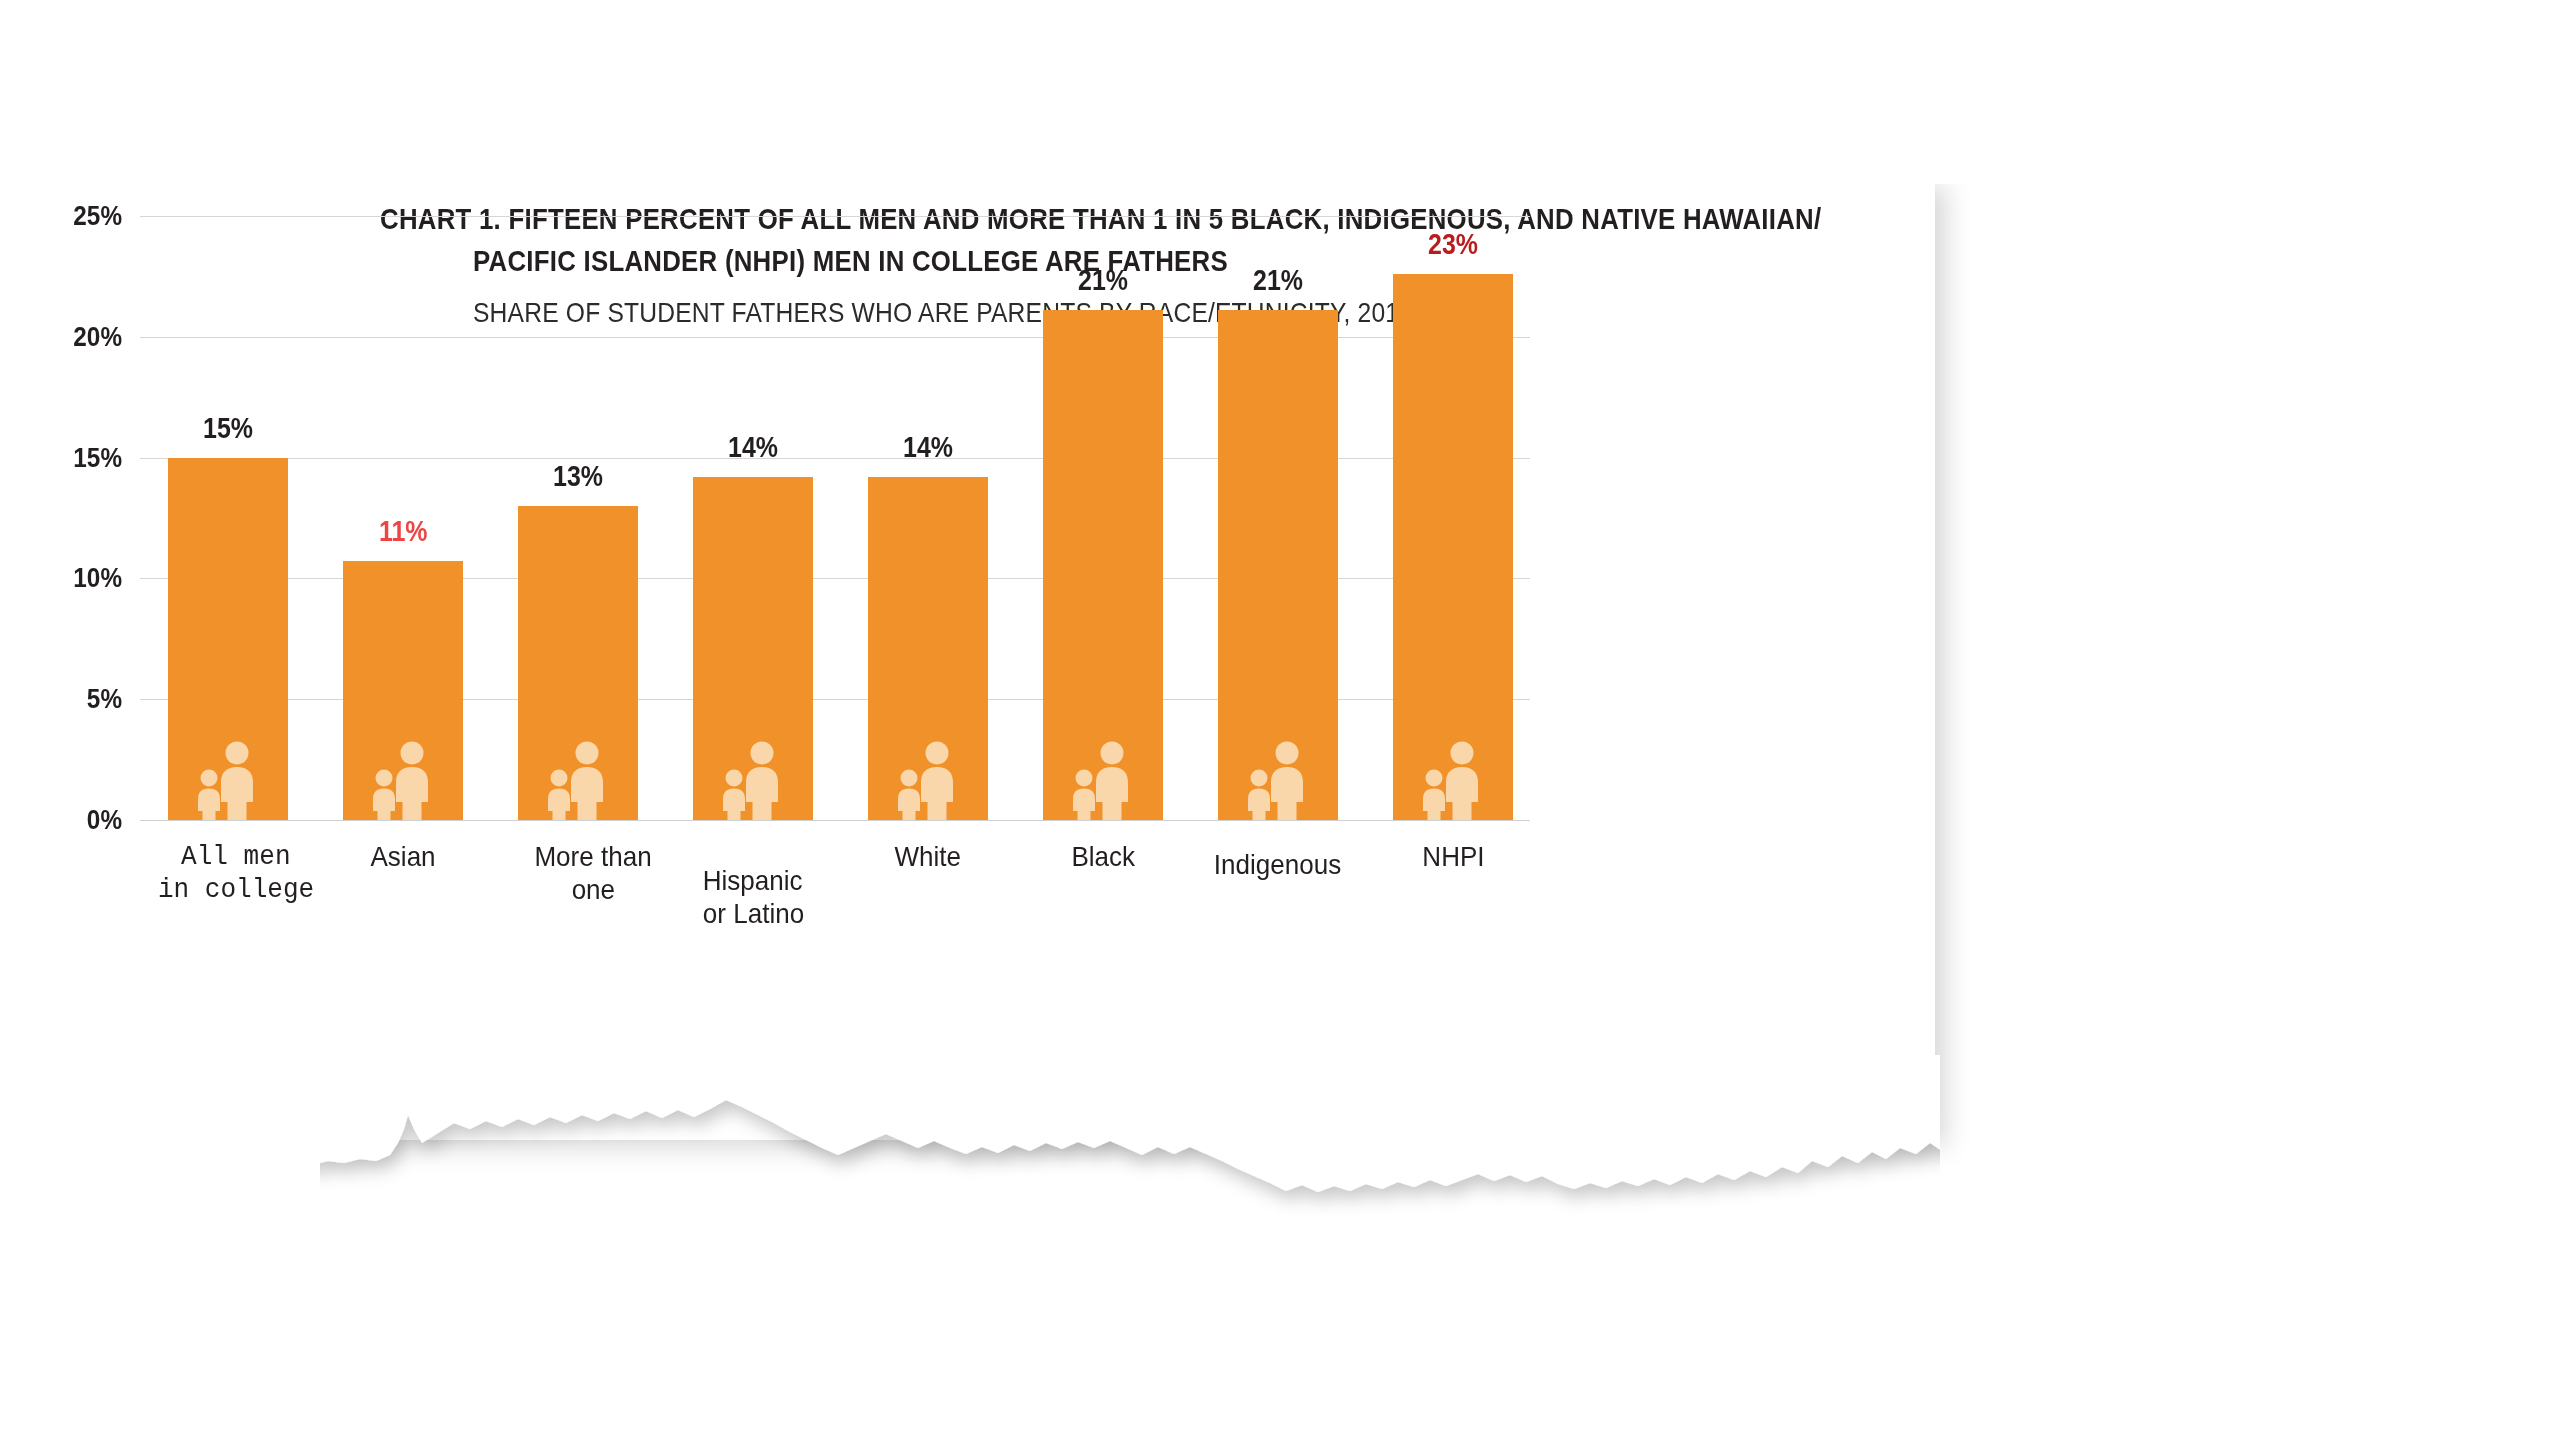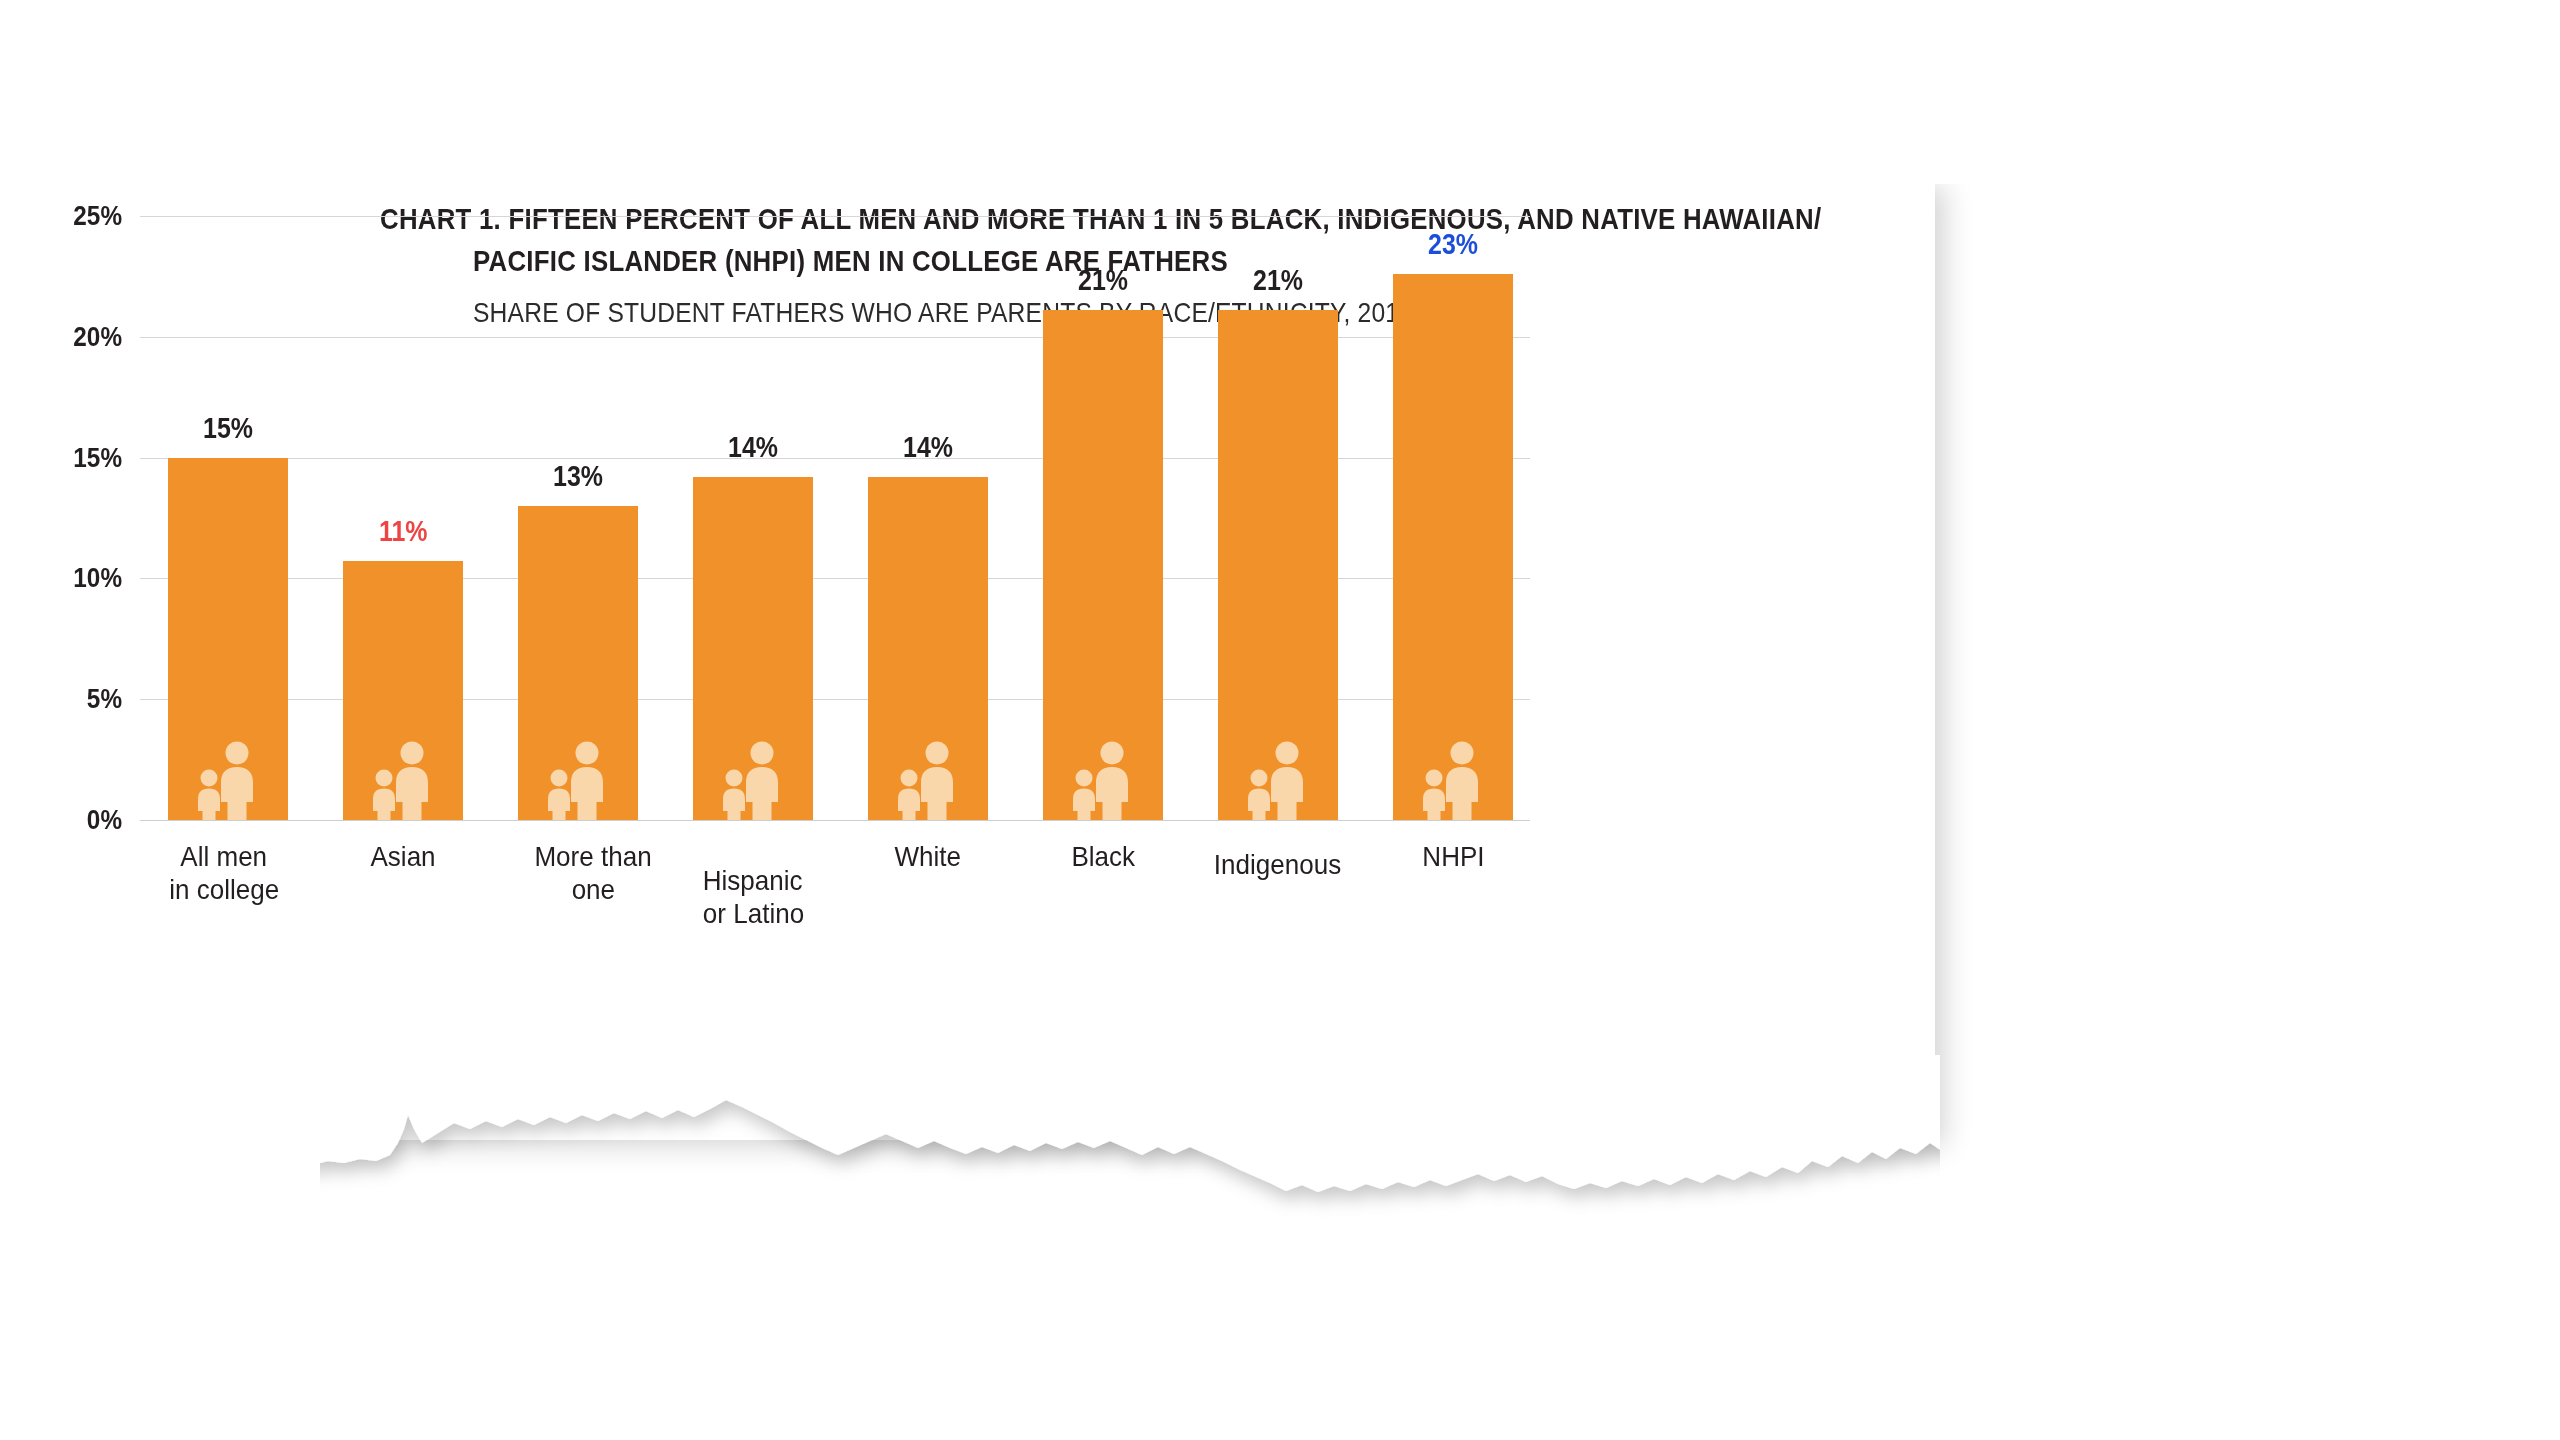--- a/index.html
+++ b/index.html
@@ -322,24 +322,24 @@
         <div class="bar" style="left: 1393px; top: 273.984px; height: 546.016px; bottom: auto; width: 120px; background: rgb(240, 145, 42);">
           <div class="family-icon">
             <svg viewBox="0 0 74 80" xmlns="http://www.w3.org/2000/svg">
               <circle cx="46" cy="13" r="11.5" fill="#fad6ab"></circle>
               <path fill="#fad6ab" d="M46 27 C35.5 27 30 32.5 30 42 L30 62 L36.5 62 L36.5 80 L55.5 80 L55.5 62 L62 62 L62 42 C62 32.5 56.5 27 46 27 Z"></path>
               <circle cx="18" cy="38" r="8.5" fill="#fad6ab"></circle>
               <path fill="#fad6ab" d="M18 48.5 C10.5 48.5 7 52.5 7 59 L7 71 L11.5 71 L11.5 80 L24.5 80 L24.5 71 L29 71 L29 59 C29 52.5 25.5 48.5 18 48.5 Z"></path>
             </svg>
           </div>
         </div>
-        <div class="bar-label" style="left: 1393px; top: 227.984px; color: #1d4ed8;"><span>23%</span></div>
+        <div class="bar-label" style="left: 1393px; top: 227.984px; color: #b91c1c;"><span>23%</span></div>
       </div>
     <div id="catlabels">
-        <div class="cat-label" style="left: 124px; top: 840px;"><div><span>All men</span></div><div><span>in college</span></div></div>
+        <div class="cat-label" style="left: 136px; top: 840px; font-family: Liberation Mono, monospace;"><div><span>All men</span></div><div><span>in college</span></div></div>
         <div class="cat-label" style="left: 303px; top: 840px;"><div><span>Asian</span></div></div>
         <div class="cat-label" style="left: 493px; top: 840px;"><div><span>More than</span></div><div><span>one</span></div></div>
         <div class="cat-label" style="left: 653px; top: 864px;"><div><span>Hispanic</span></div><div><span>or Latino</span></div></div>
         <div class="cat-label" style="left: 828px; top: 840px;"><div><span>White</span></div></div>
         <div class="cat-label" style="left: 1003px; top: 840px;"><div><span>Black</span></div></div>
         <div class="cat-label" style="left: 1178px; top: 840px; margin-top: 8px;"><div><span>Indigenous</span></div></div>
         <div class="cat-label" style="left: 1353px; top: 840px;"><div><span>NHPI</span></div></div>
       </div>
   </div>
 

